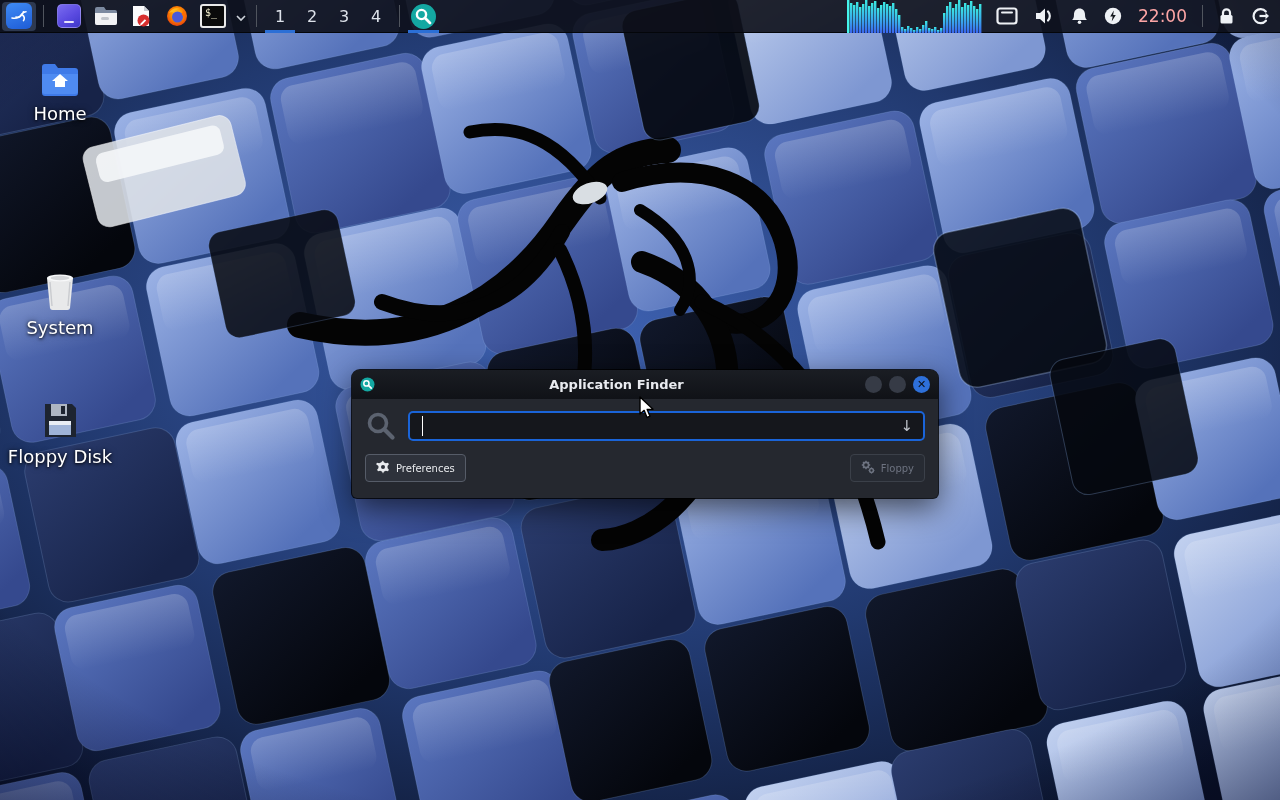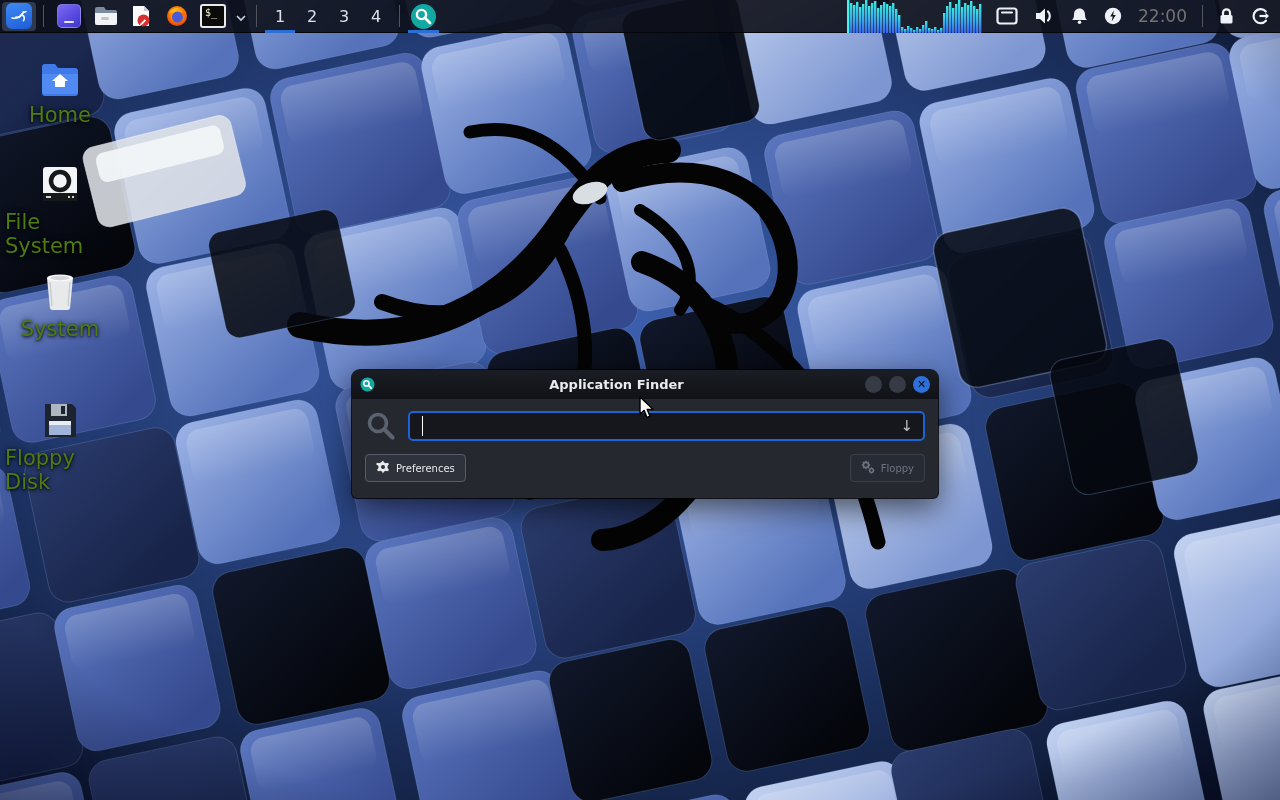--- a/index.html
+++ b/index.html
@@ -7,21 +7,21 @@
               font-family:"DejaVu Sans", sans-serif; }
   #stage { position:relative; width:1280px; height:800px; overflow:hidden; }
 
   
   #wallpaper { position:absolute; inset:0; }
 
   
   .desktop-icon { position:absolute; width:110px; left:5px; display:flex;
                   flex-direction:column; align-items:center; cursor:default; }
   .desktop-icon .ico { height:40px; display:flex; align-items:flex-end; justify-content:center; }
-  .desktop-icon .lbl { margin-top:7px; font-size:21px; color:#4d7c0f;
+  .desktop-icon .lbl { margin-top:7px; font-size:18px; color:#ffffff;
                        text-shadow:0 1px 3px rgba(0,0,0,.95), 0 0 6px rgba(0,0,0,.6); }
 
   
   #panel { position:absolute; top:0; left:0; width:1280px; height:33px;
            background:rgba(13,16,26,0.90); border-bottom:1px solid #04060a;
            display:flex; align-items:center; }
   .p-sep { width:1px; height:22px; background:#50555e; margin:0 7px; flex:none; }
   .menu-btn { width:34px; height:29px; margin-left:2px; border-radius:4px;
               background:#2e3950; display:flex; align-items:center; justify-content:center; flex:none; }
   .menu-ico { width:26px; height:26px; border-radius:6px;
@@ -41,21 +41,21 @@
   .ws-btn { width:32px; height:33px; position:relative; display:flex; align-items:center;
             justify-content:center; color:#dde2ea; font-size:16px; flex:none; }
   .ws-btn.active::after { content:""; position:absolute; left:1px; right:1px; bottom:0;
             height:3px; background:#2b6fd6; }
   .task-btn { width:33px; height:33px; position:relative; display:flex; align-items:center;
             justify-content:center; flex:none; }
   .task-btn.active::after { content:""; position:absolute; left:1px; right:1px; bottom:0;
             height:3px; background:#2b6fd6; }
   .tray { margin-left:auto; display:flex; align-items:center; height:33px; }
   .tray-ico { margin:0 8px; display:flex; align-items:center; flex:none; }
-  #clock { color:#737373; font-size:17px; margin:0 8px; }
+  #clock { color:#fca5a5; font-size:17px; margin:0 8px; }
 
   
   #dialog { position:absolute; left:352px; top:370px; width:586px; height:128px;
             border-radius:8px 8px 5px 5px; background:#25282f;
             box-shadow:0 10px 30px rgba(0,0,0,.6), 0 0 0 1px rgba(0,0,0,.8); }
   #titlebar { height:29px; border-radius:7px 7px 0 0;
               background:linear-gradient(#1a1d23,#101217);
               display:flex; align-items:center; padding:8px 8px; }
   #titlebar .t-title { flex:1; text-align:center; color:#e9ebf0; font-size:13px;
                        font-weight:bold; }
@@ -365,33 +365,20 @@
     <div class="ico">
       <svg width="40" height="34" viewBox="0 0 40 34">
         <path d="M2 5 q0-3 3-3 h10 l3 4 h17 q3 0 3 3 v22 q0 3-3 3 H5 q-3 0-3-3 Z" fill="#3f7ae8"></path>
         <path d="M2 12 h36 v17 q0 3-3 3 H5 q-3 0-3-3 Z" fill="#4f8bf2"></path>
         <path d="M20 12 l8 7 h-3 v6 h-10 v-6 h-3 Z" fill="#ffffff"></path>
       </svg>
     </div>
     <div class="lbl">Home</div>
   </div>
 
-  <div class="desktop-icon" style="top:163px">
-    <div class="ico">
-      <svg width="38" height="38" viewBox="0 0 38 38">
-        <rect x="2" y="2" width="34" height="34" rx="3" fill="#f4f5f6"></rect>
-        <circle cx="19" cy="16" r="9" fill="none" stroke="#17181a" stroke-width="4.5"></circle>
-        <rect x="2" y="28" width="34" height="8" fill="#17181a"></rect>
-        <rect x="5" y="31" width="5" height="2" fill="#cfd2d6"></rect>
-        <rect x="27" y="31" width="2" height="2" fill="#cfd2d6"></rect>
-        <rect x="31" y="31" width="2" height="2" fill="#cfd2d6"></rect>
-      </svg>
-    </div>
-    <div class="lbl">File System</div>
-  </div>
 
   <div class="desktop-icon" style="top:270px">
     <div class="ico">
       <svg width="36" height="38" viewBox="0 0 36 38">
         <path d="M5 6 h26 l-3 30 q-0.3 2-2.5 2 h-15 q-2.2 0-2.5-2 Z" fill="#e8e9ea"></path>
         <ellipse cx="18" cy="6" rx="13" ry="3.6" fill="#f7f8f9"></ellipse>
         <ellipse cx="18" cy="6" rx="9.5" ry="2.2" fill="#d4d6d9"></ellipse>
         <path d="M8 10 l2 24" stroke="#c9cbcf" stroke-width="1.4" fill="none"></path>
         <path d="M28 10 l-2 24" stroke="#c9cbcf" stroke-width="1.4" fill="none"></path>
       </svg>

